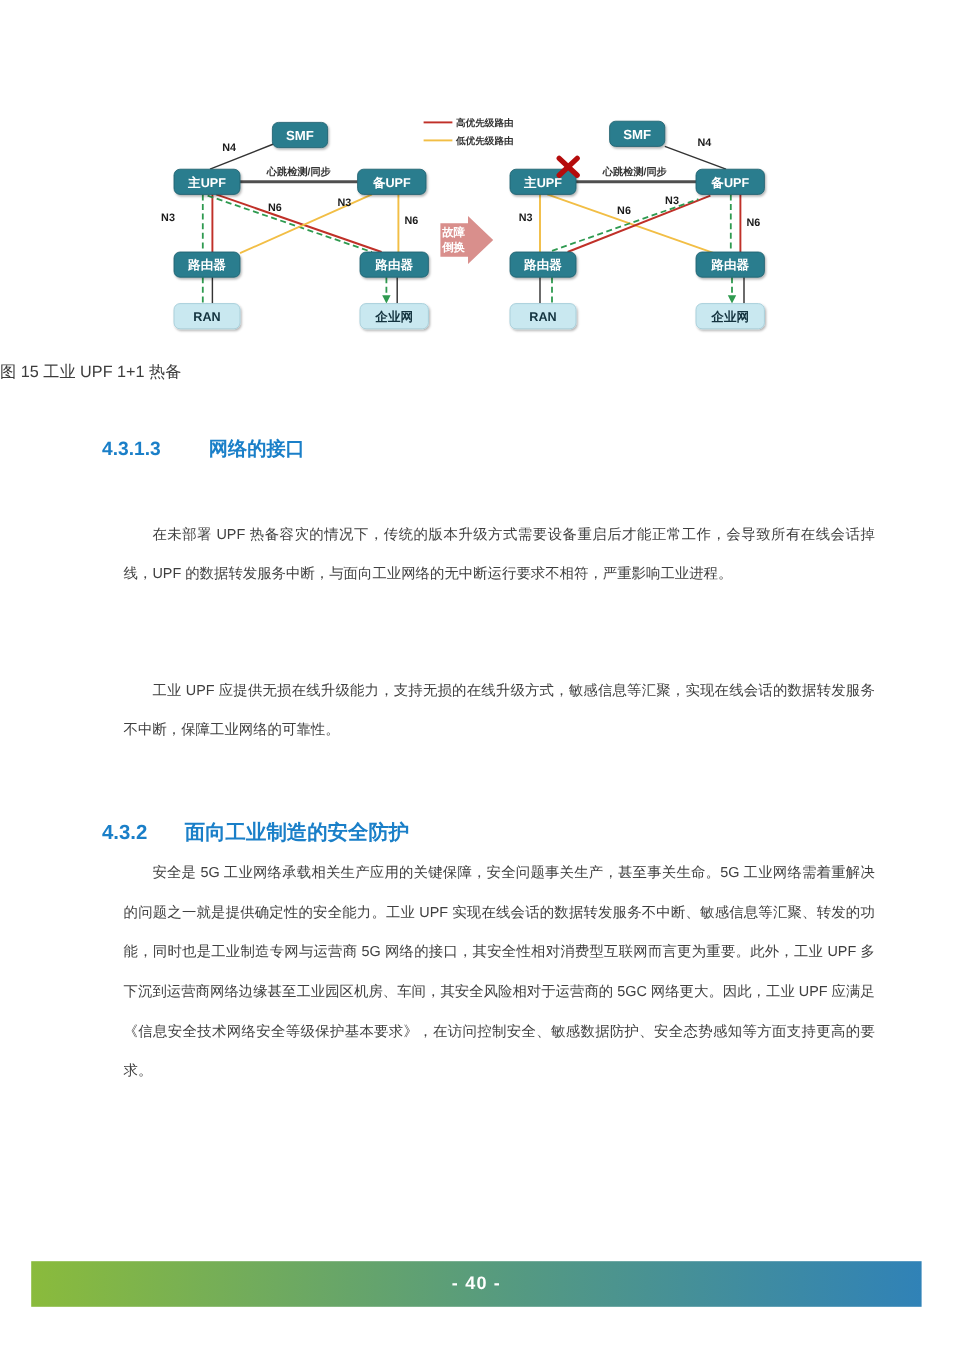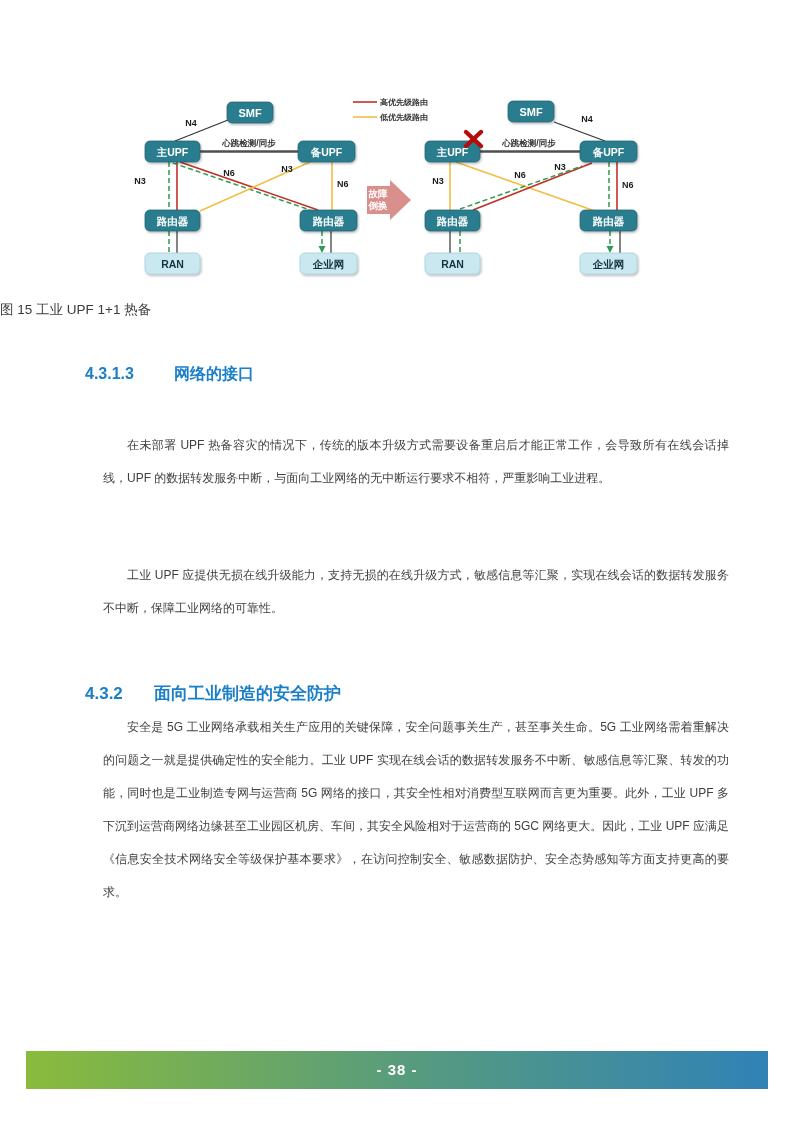--- a/index.html
+++ b/index.html
@@ -169,14 +169,14 @@
 <p class="para p1">在未部署 UPF 热备容灾的情况下，传统的版本升级方式需要设备重启后才能正常工作，会导致所有在线会话掉线，UPF 的数据转发服务中断，与面向工业网络的无中断运行要求不相符，严重影响工业进程。</p>
 <p class="para p2">工业 UPF 应提供无损在线升级能力，支持无损的在线升级方式，敏感信息等汇聚，实现在线会话的数据转发服务不中断，保障工业网络的可靠性。</p>
 
 <div class="heading h2">
   <span class="h-num num2">4.3.2</span><span class="h-title">面向工业制造的安全防护</span>
 </div>
 
 <p class="para p3">安全是 5G 工业网络承载相关生产应用的关键保障，安全问题事关生产，甚至事关生命。5G 工业网络需着重解决的问题之一就是提供确定性的安全能力。工业 UPF 实现在线会话的数据转发服务不中断、敏感信息等汇聚、转发的功能，同时也是工业制造专网与运营商 5G 网络的接口，其安全性相对消费型互联网而言更为重要。此外，工业 UPF 多下沉到运营商网络边缘甚至工业园区机房、车间，其安全风险相对于运营商的 5GC 网络更大。因此，工业 UPF 应满足《信息安全技术网络安全等级保护基本要求》，在访问控制安全、敏感数据防护、安全态势感知等方面支持更高的要求。</p>
 
 <div class="footer-bar">
-  <span>- 38 -</span>
+  <span>- 40 -</span>
 </div>
 
 </body></html>

